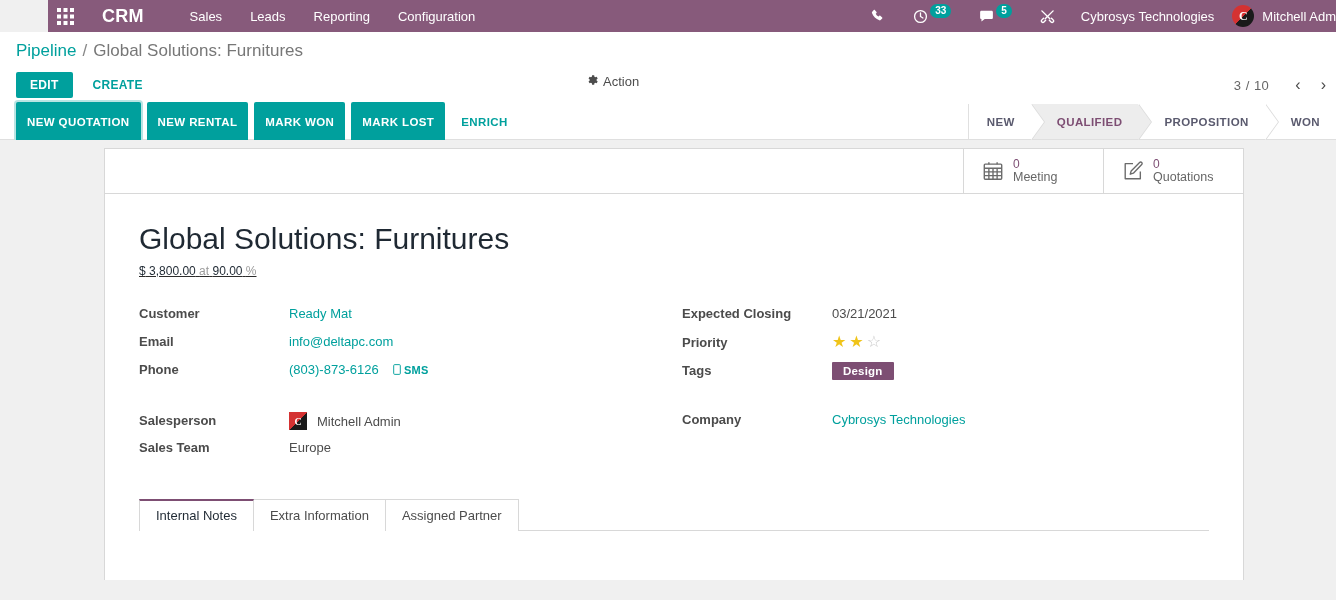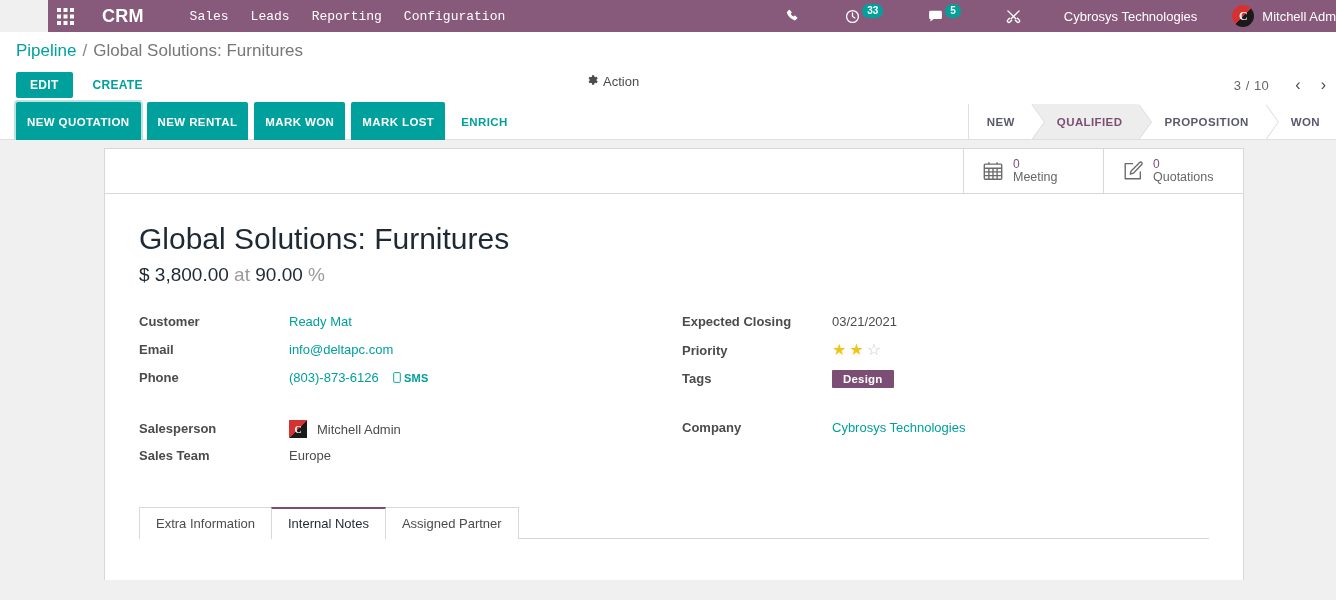--- a/index.html
+++ b/index.html
@@ -28,25 +28,25 @@
     display: flex; align-items: center; justify-content: center;
     cursor: pointer;
   }
   .apps-grid svg { display: block; }
   .brand {
     font-size: 18px; font-weight: bold;
     margin-left: 20px; margin-right: 46px;
     letter-spacing: .2px;
     cursor: pointer;
   }
-  .menu-items { display: flex; align-items: center; gap: 22px; font-family: Liberation Mono, monospace; }
+  .menu-items { display: flex; align-items: center; gap: 28px; }
   .menu-item { font-size: 13px; color: #fff; cursor: pointer; white-space: nowrap; }
   .nav-right {
     position: absolute; right: 0; top: 0; height: 32px;
-    display: flex; align-items: center; gap: 17px;
+    display: flex; align-items: center; gap: 0px;
   }
   .nav-icon {
     position: relative;
     padding: 0 14px;
     height: 32px;
     display: flex; align-items: center;
     cursor: pointer;
   }
   .nav-icon svg { display: block; }
   .badge {
@@ -229,21 +229,21 @@
   .smart-icon { color: #6b6b6b; display: flex; align-items: center; }
   .smart-txt { line-height: 1.05; }
   .smart-val { color: #7d4e73; font-size: 12px; }
   .smart-lbl { color: #666; font-size: 12.5px; }
 
   .sheet-body { padding: 22px 34px 10px 34px; }
   .rec-title {
     font-size: 30px; color: #1f2933; font-weight: normal;
     margin: 6px 0 8px 0;
   }
-  .rec-sub { font-size: 19px; color: #2b2b2b; margin-bottom: 28px; }
+  .rec-sub { font-size: 12px; color: #2b2b2b; margin-bottom: 28px; text-decoration: underline; }
   .rec-sub .muted { color: #9b9b9b; }
   .rec-sub .amount { color: #1f2933; }
 
   .form-cols { display: flex; }
   .col { width: 50%; }
   .col.right { padding-left: 8px; }
   .frow { display: flex; align-items: baseline; margin-bottom: 9px; min-height: 19px; }
   .flabel {
     width: 150px; flex: 0 0 150px;
     font-size: 13px; font-weight: bold; color: #4b4b4b;
@@ -505,21 +505,21 @@
           <div class="gap-row"></div>
 
           <div class="frow">
             <span class="flabel">Company</span>
             <span class="fval link">Cybrosys Technologies</span>
           </div>
         </div>
       </div>
 
       <div class="notebook">
+        <div class="tab active">Internal Notes</div>
         <div class="tab">Extra Information</div>
-        <div class="tab active">Internal Notes</div>
         <div class="tab">Assigned Partner</div>
       </div>
       <div class="tab-pane"></div>
     </div>
 
   </div>
 </div>
 
 </body></html>

